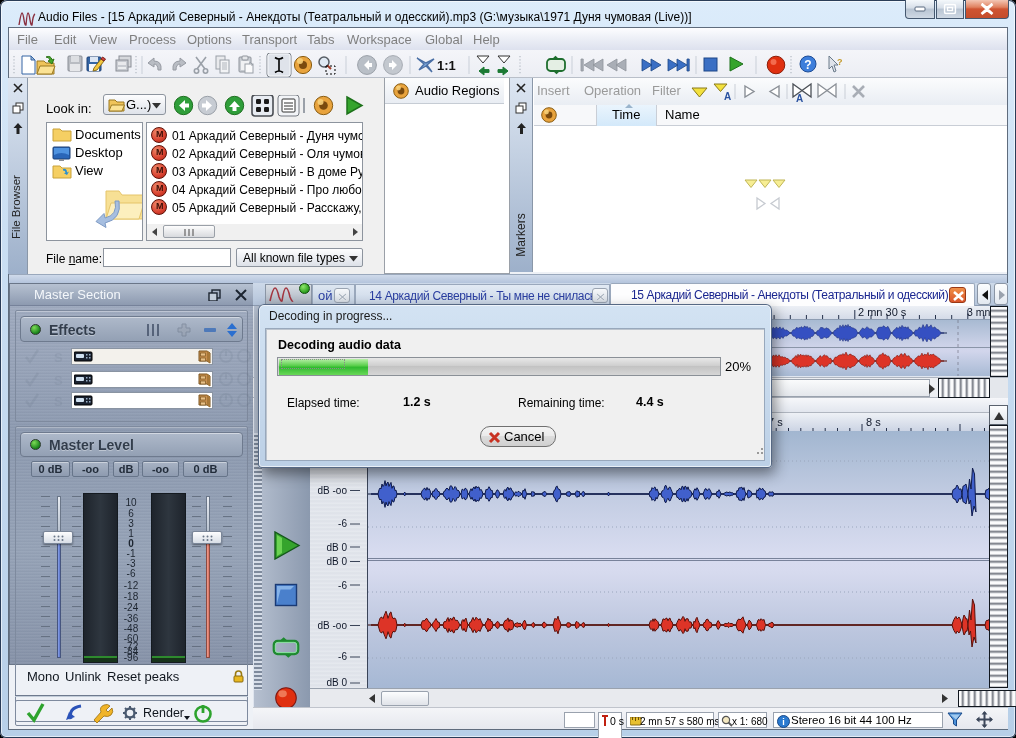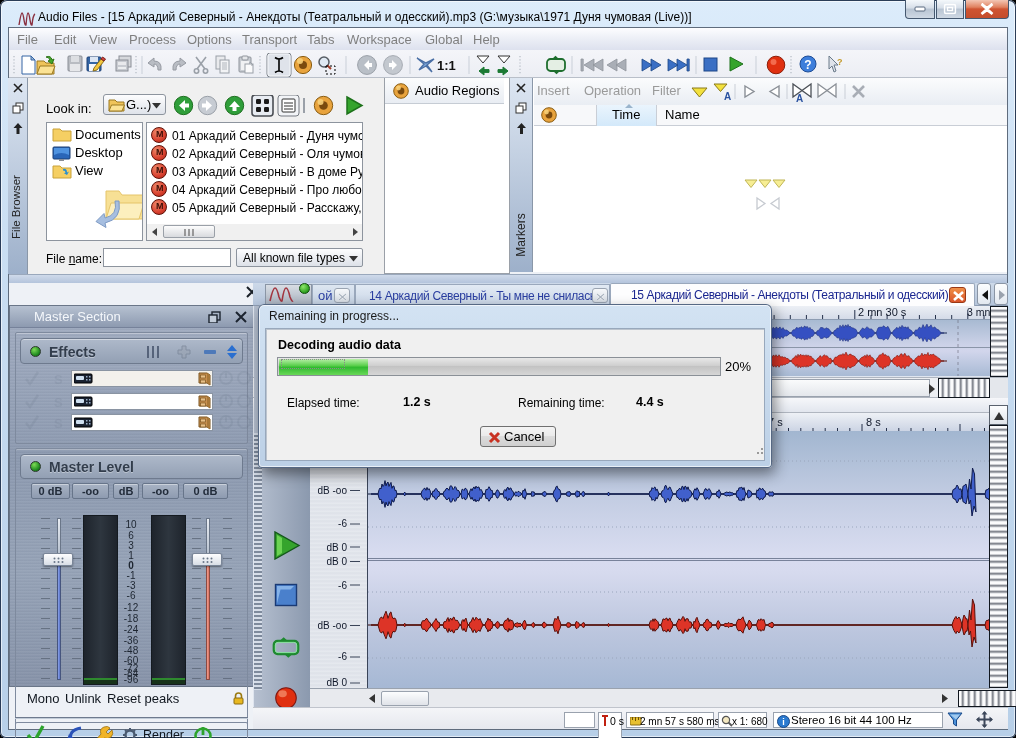--- a/index.html
+++ b/index.html
@@ -34,21 +34,21 @@
 
 #ar{position:absolute;left:375px;top:50px;width:126px;height:196px;background:#fff;border:1px solid #9aa0a8;border-top:none;}
 
 #mk{position:absolute;left:501px;top:50px;width:497px;height:194px;background:#fff;}
 .fitem{position:absolute;left:4px;height:18px;white-space:nowrap;color:#000;}
 .fitem i{display:inline-block;width:16px;height:16px;margin-right:5px;vertical-align:-3px;border-radius:50%;background:radial-gradient(circle at 35% 30%,#f08a6a,#d8402e 60%,#a82417);border:1px solid #5f1208;position:relative;}
 .fitem i::after{content:"M";position:absolute;left:4px;top:1.2px;font-size:9px;font-weight:bold;color:#3b0c05;font-style:normal;}
 
 #ms{position:absolute;left:0px;top:255px;width:245px;height:382px;
 background:repeating-linear-gradient(180deg,rgba(255,255,255,.04) 0 1px,rgba(30,40,60,.03) 2px 3px),linear-gradient(180deg,#a3aec2 0%,#8d9ab0 40%,#96a3b7 70%,#8793a9 100%);
-border:1px solid #6a7688;margin-top:22px;}
+border:1px solid #6a7688;}
 .mshdr{position:absolute;border:1px solid #6e7a8e;border-radius:4px;background:linear-gradient(180deg,#aeb9ca,#93a0b4);box-shadow:inset 0 1px 0 rgba(255,255,255,.45);text-align:center;}
 .led{position:absolute;width:11px;height:11px;border-radius:50%;background:radial-gradient(circle at 35% 30%,#7ddb56,#1f8a1f 65%,#0d5c10);border:1px solid #2a3a2a;}
 .mstxt{position:absolute;font-size:14px;font-weight:bold;color:#323d4c;text-shadow:0 1px 0 rgba(255,255,255,.35);}
 .rbox{position:absolute;height:16px;border:1px solid #67758a;border-radius:2px;background:linear-gradient(180deg,#a8b3c4,#8e9bb0);box-shadow:inset 0 1px 0 rgba(255,255,255,.4);font-size:11px;font-weight:bold;color:#222c3a;text-align:center;line-height:15px;}
 .ghost{opacity:.35;}
 .slot{position:absolute;left:61px;width:142px;height:17px;background:#fff;border:1px solid #8a94a2;}
 .tickcol div{position:absolute;width:9px;height:1px;background:#5c6878;opacity:.8;}
 
 #ww{position:absolute;left:244px;top:255px;width:755px;height:446px;background:#dfe5ef;}
 
@@ -987,33 +987,33 @@
               <path d="M8.5 0 l3 3.5 h-6 z M8.5 17 l3 -3.5 h-6 z M0 8.5 l3.5 -3 v6 z M17 8.5 l-3.5 -3 v6 z"></path>
             </g>
           </svg>
    </div>
 </div>
  </div>
  <div id="dlg">
   <div class="abs" style="left:0;top:0;width:514px;height:164px;border-radius:6px 6px 4px 4px;
      background:linear-gradient(180deg,#d3e3f3,#bcd0e6);
      box-shadow:inset 0 0 0 1px rgba(60,80,110,.85), inset 0 0 0 2px rgba(255,255,255,.65), 3px 6px 14px rgba(0,0,0,.45);">
-    <span class="abs" style="left:11px;top:5px;font-size:12px;color:#1a1a1a;">Remaining in progress...</span>
+    <span class="abs" style="left:11px;top:5px;font-size:12px;color:#1a1a1a;">Decoding in progress...</span>
     <div class="abs" style="left:7px;top:24px;width:500px;height:133px;background:#f0f0f0;border:1px solid #98a8bc;box-shadow:inset 1px 1px 0 rgba(110,130,155,.4);">
       <span class="abs" style="left:12px;top:9px;font-size:12.5px;font-weight:bold;color:#000;">Decoding audio data</span>
       <div class="abs" style="left:11px;top:28px;width:444px;height:19px;border:1px solid #8a9097;background:linear-gradient(180deg,#e8e8e8,#cfcfcf 45%,#c3c3c3 50%,#d6d6d6);">
         <div class="abs" style="left:1px;top:1px;width:89px;height:16px;background:linear-gradient(180deg,#b8f0a8,#52cc44 45%,#2eb82e 50%,#6ad858);"></div>
         <div class="abs" style="left:3px;top:1px;width:64px;height:10px;border:1px dotted #8a8a8a;"></div>
       </div>
       <span class="abs" style="left:459px;top:30px;font-size:13px;color:#000;">20%</span>
       <span class="abs" style="left:21px;top:67px;font-size:12px;color:#000;">Elapsed time:</span>
       <span class="abs" style="left:137px;top:66px;font-size:12.5px;font-weight:bold;color:#000;">1.2 s</span>
       <span class="abs" style="left:252px;top:67px;font-size:12px;color:#000;">Remaining time:</span>
       <span class="abs" style="left:370px;top:66px;font-size:12.5px;font-weight:bold;color:#000;">4.4 s</span>
-      <div class="abs" style="left:214px;top:97px;width:76px;height:21px;border:1px solid #707070;border-radius:3px;background:linear-gradient(180deg,#f4f4f4,#ebebeb 45%,#dcdcdc 50%,#cfcfcf);">
+      <div class="abs" style="left:214px;top:97px;width:76px;height:21px;border:1px solid #707070;border-radius:10px;background:linear-gradient(180deg,#f4f4f4,#ebebeb 45%,#dcdcdc 50%,#cfcfcf);">
         <svg class="abs" style="left:7px;top:4px" width="13" height="13">
               <path d="M2 2 L11 11 M11 2 L2 11" stroke="#c83222" stroke-width="3"></path>
             </svg>
         <span class="abs" style="left:23px;top:2px;font-size:13px;color:#000;">Cancel</span>
       </div>
       <svg class="abs" style="left:488px;top:116px" width="10" height="10">
             <g fill="#9a9a9a">
               <rect x="7" y="7" width="2" height="2"></rect>
               <rect x="7" y="3" width="2" height="2"></rect>
               <rect x="3" y="7" width="2" height="2"></rect>

